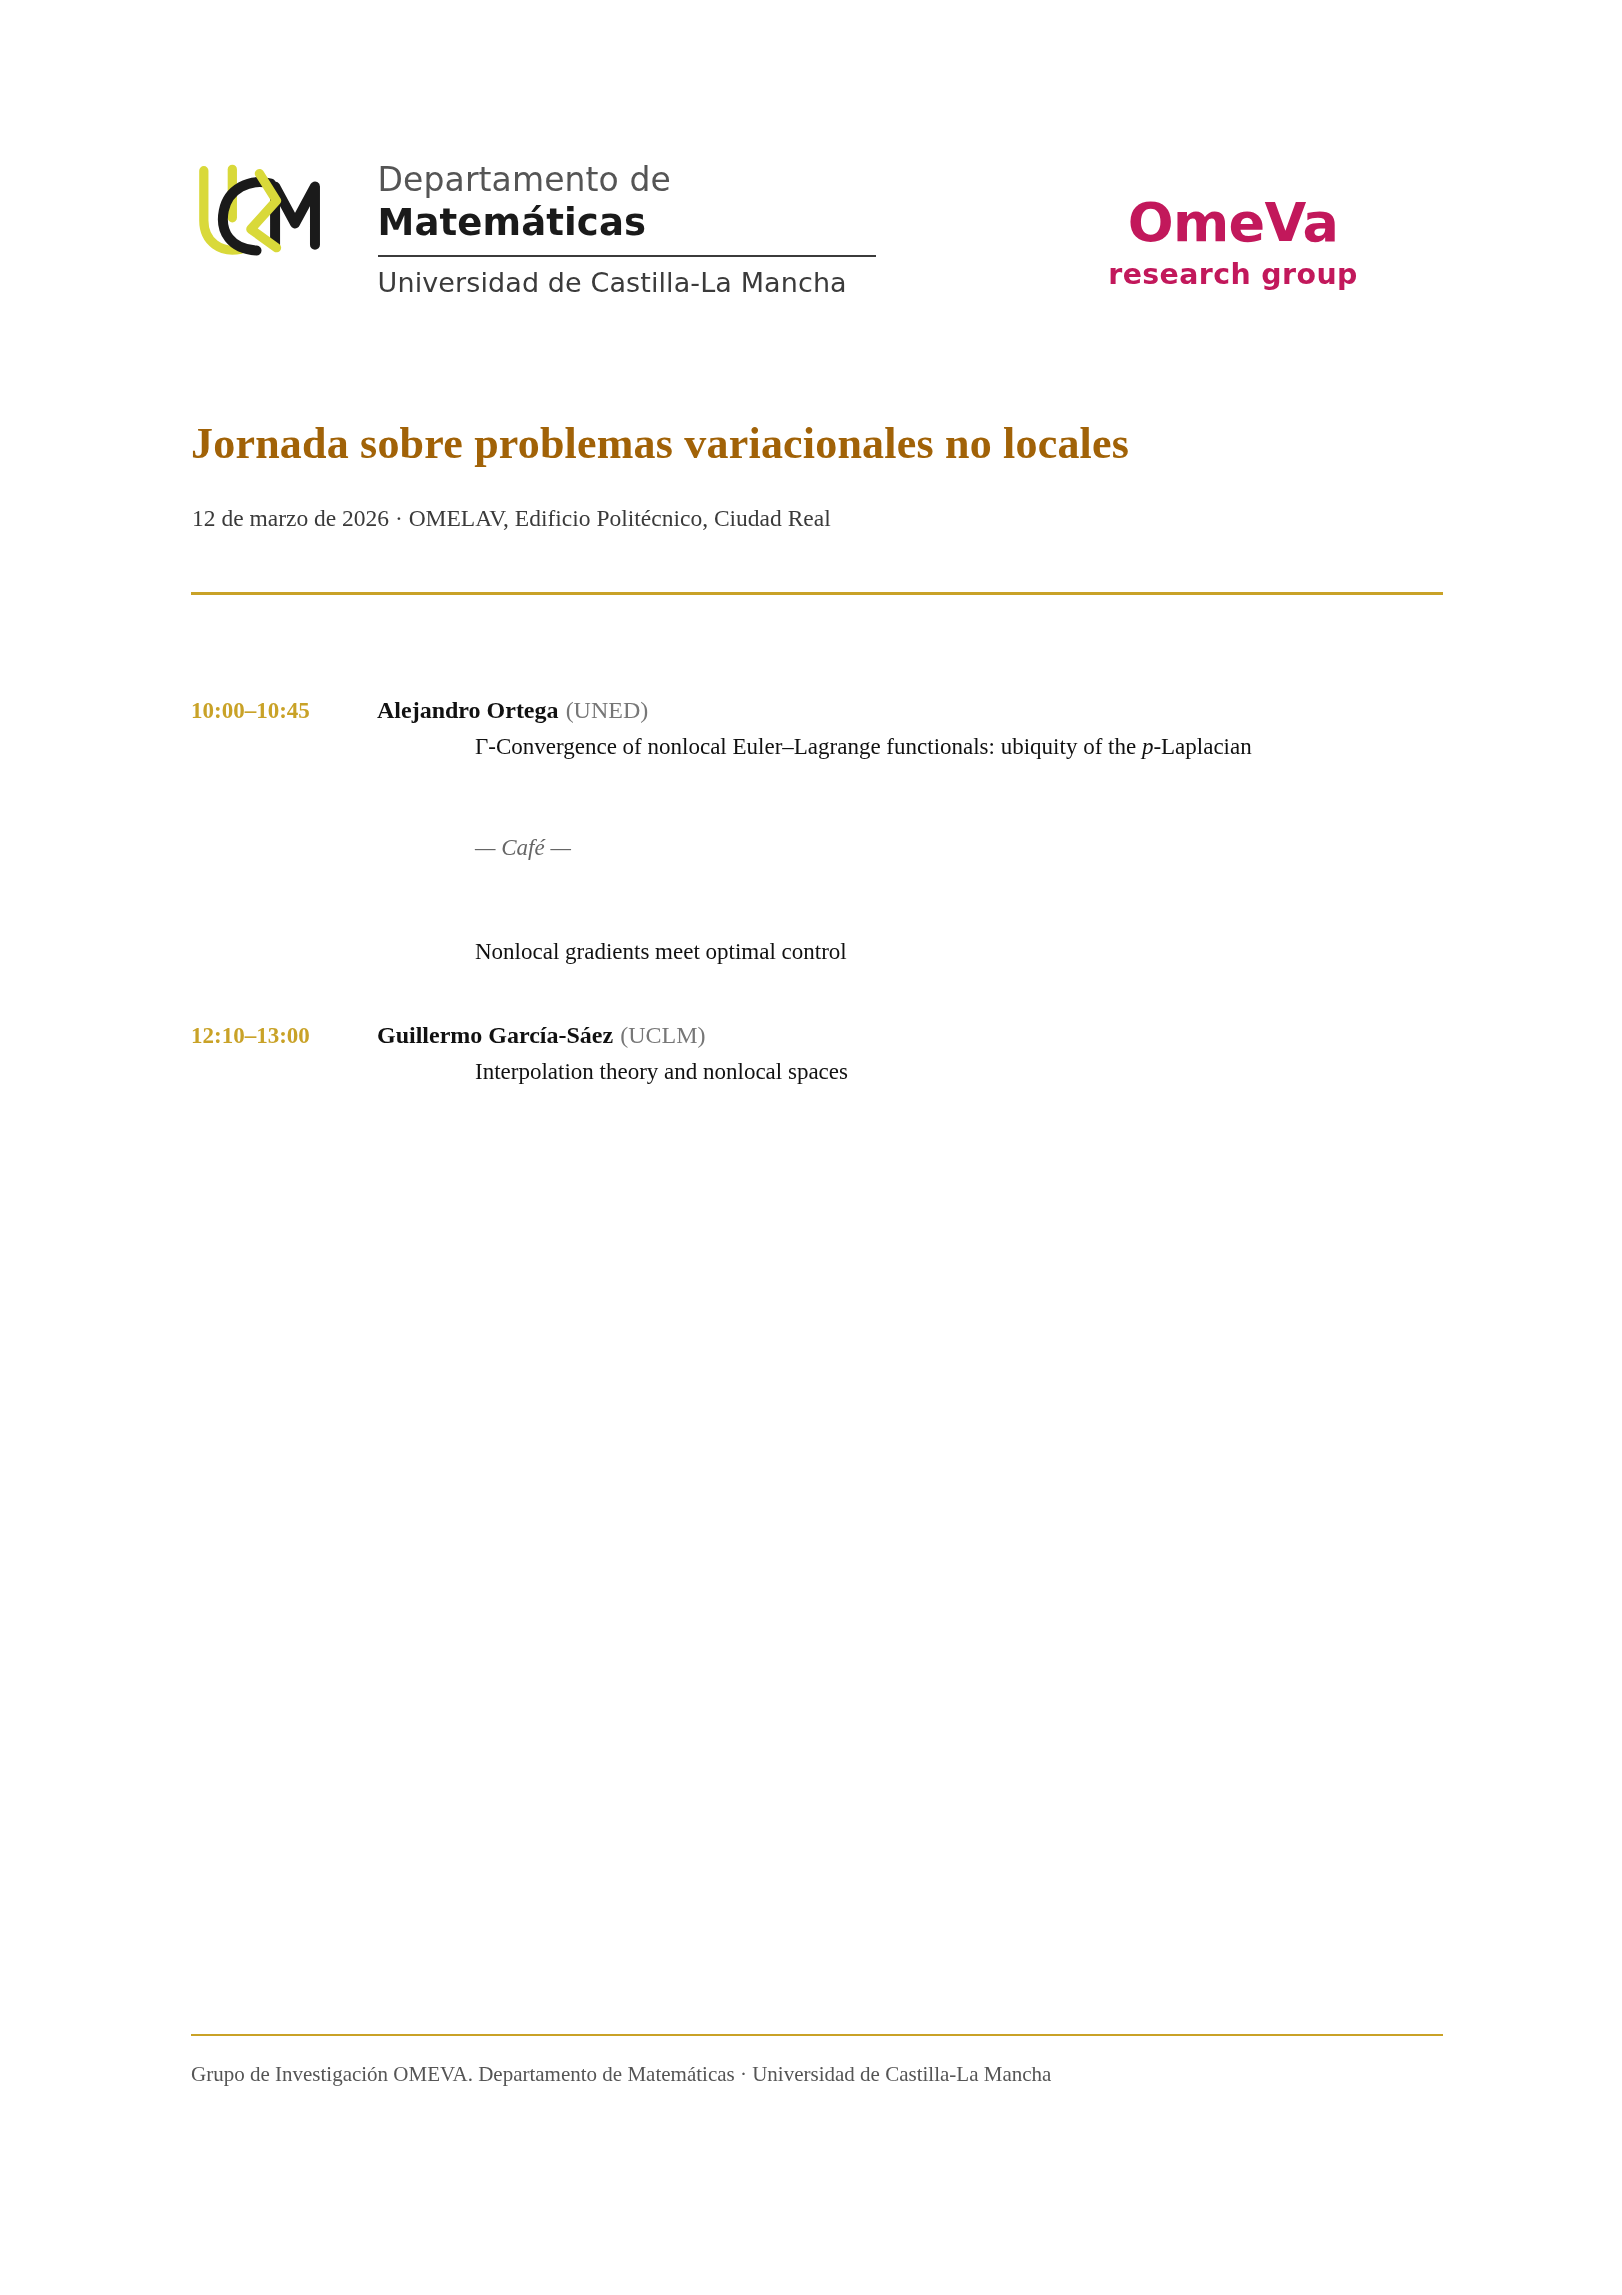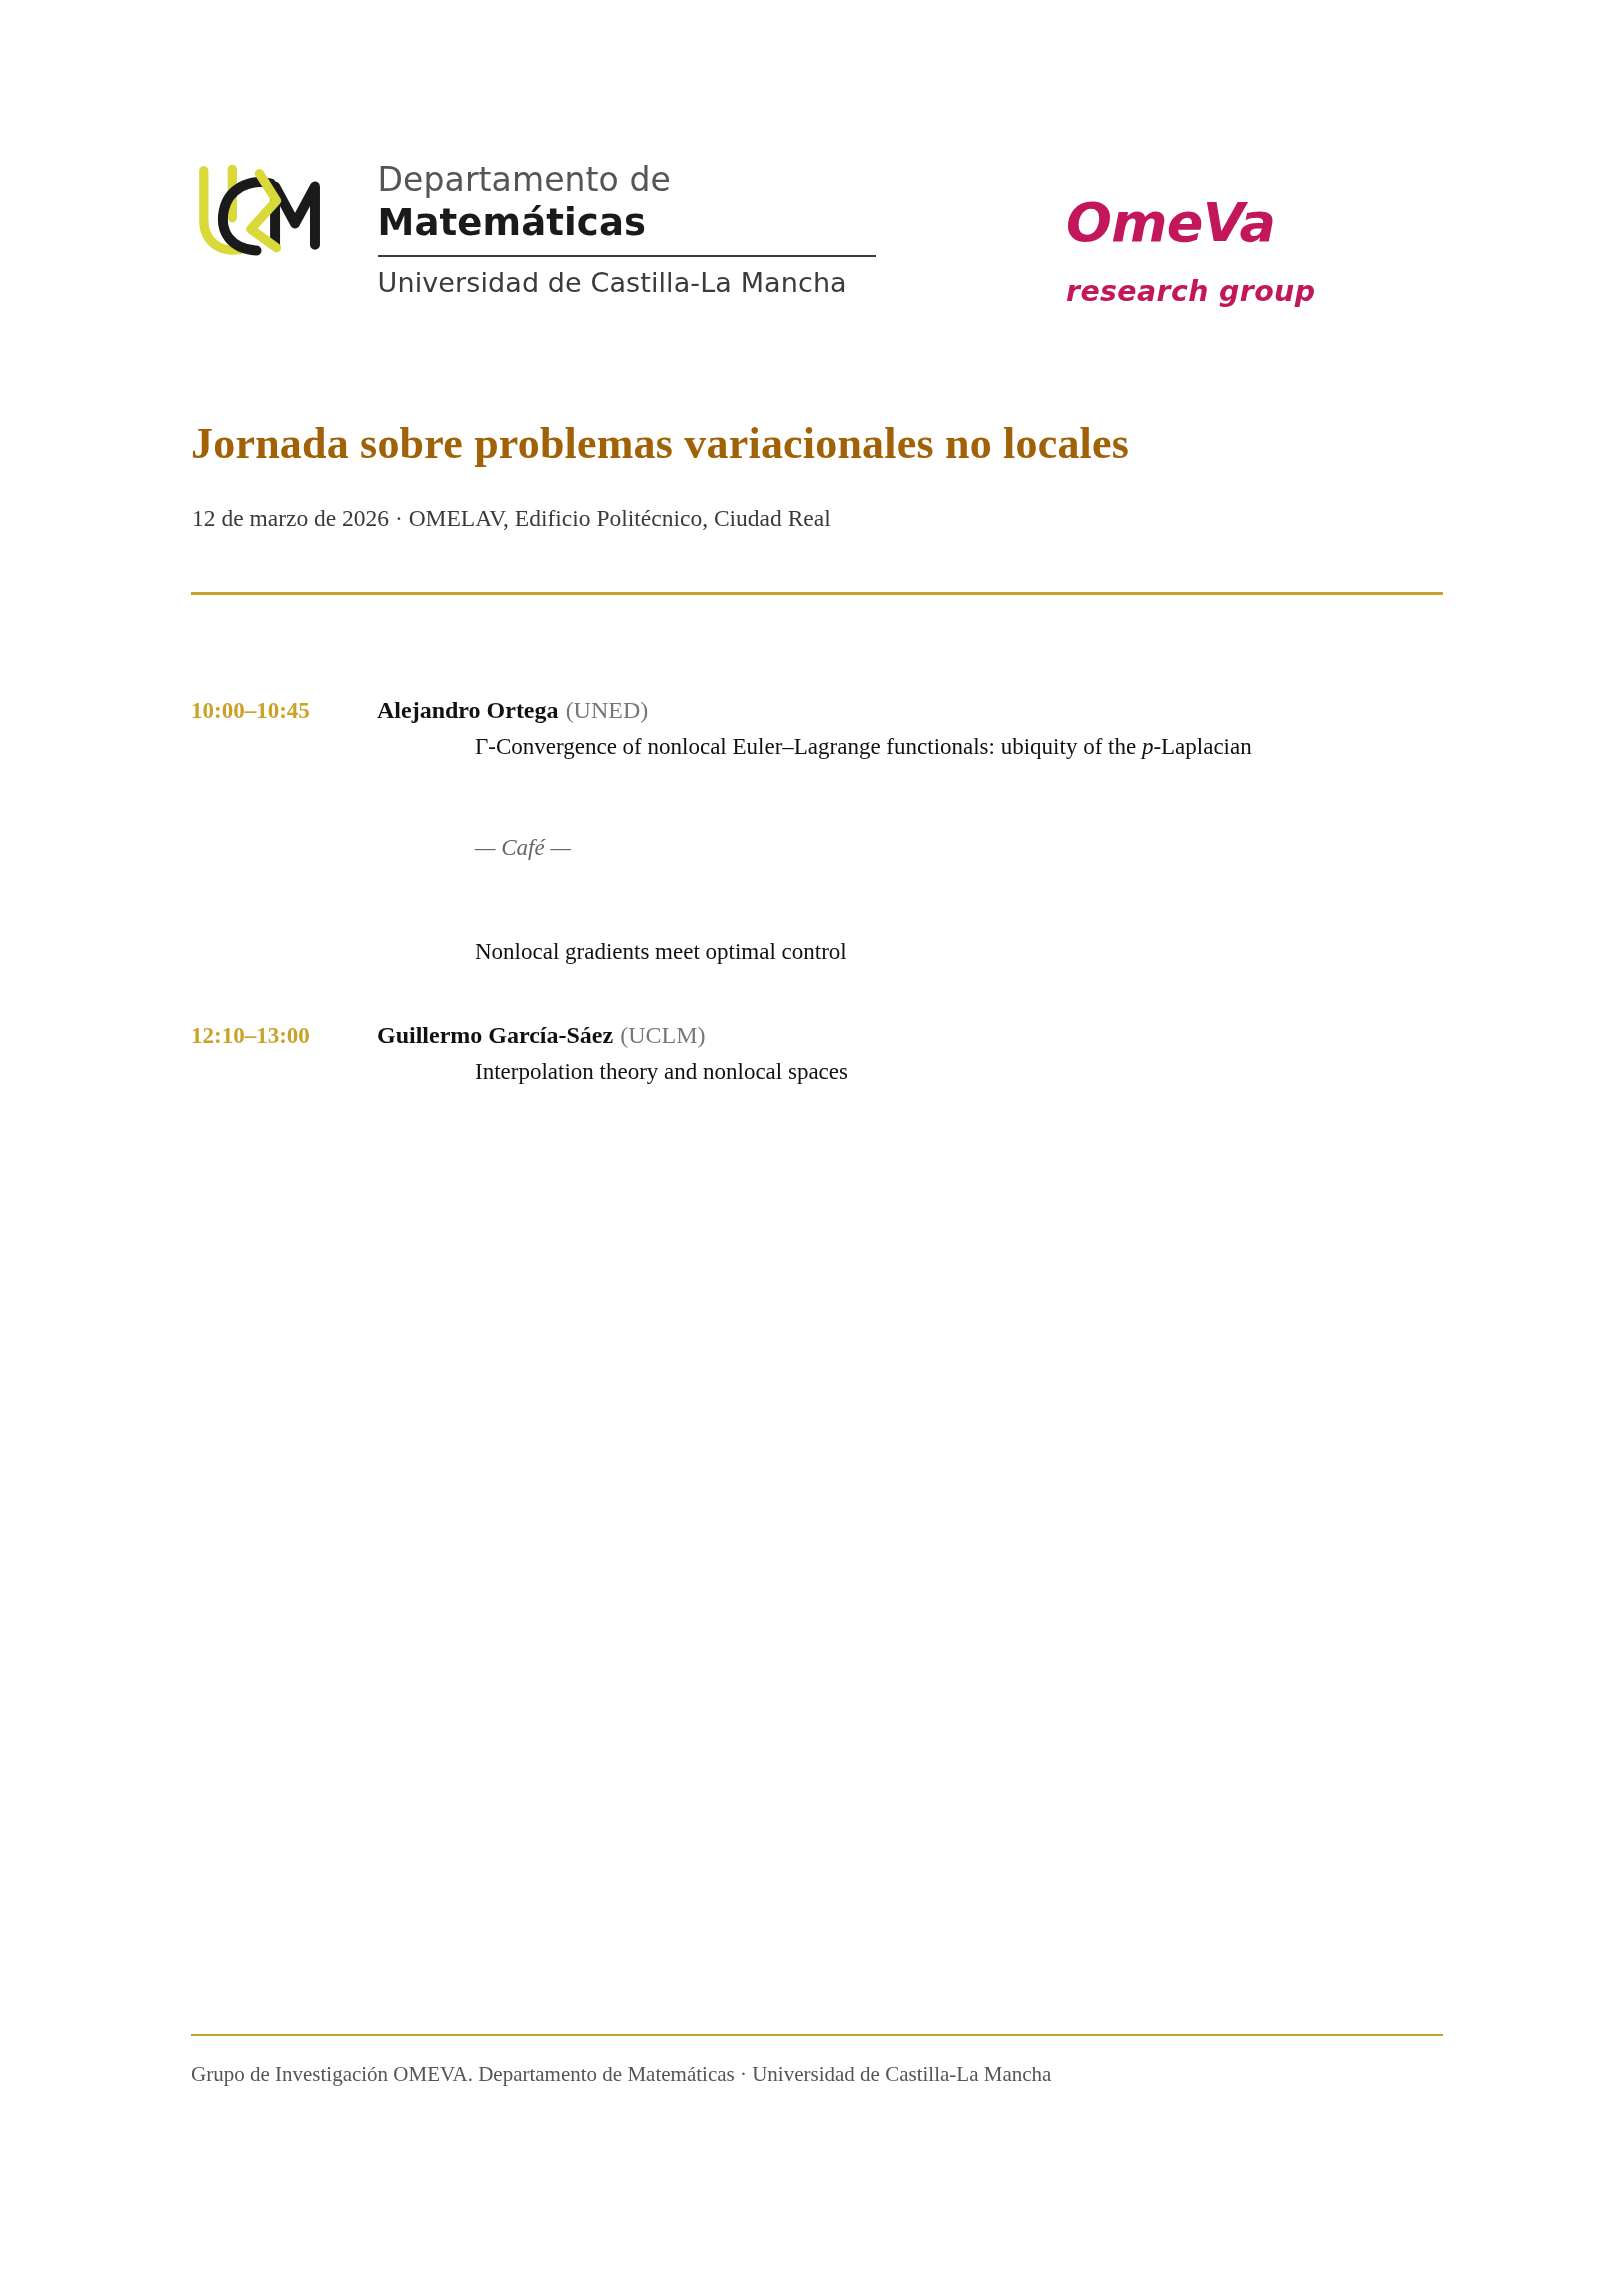--- a/index.html
+++ b/index.html
@@ -77,37 +77,37 @@
     color: #3b3b3b;
     letter-spacing: 0.1px;
   }
 
   
   .omeva-block {
     position: absolute;
     right: 43px;
     top: 41px;
     width: 334px;
-    font-style: italic;
+    text-align: center;
   }
   .omeva-word {
     font-family: "DejaVu Sans", sans-serif;
     font-weight: 700;
     font-size: 54px;
     color: #c2185b;
     letter-spacing: -0.7px;
     line-height: 1;
   }
   .omeva-sub {
     font-family: "DejaVu Sans", sans-serif;
     font-weight: 700;
     font-size: 28.4px;
     color: #c2185b;
     letter-spacing: 0.4px;
-    margin-top: 25px;
+    margin-top: 8px;
   }
 
   
   .title {
     position: absolute;
     left: 191px;
     top: 418px;
     width: 1252px;
     font-family: "Liberation Serif", serif;
     font-size: 44px;

